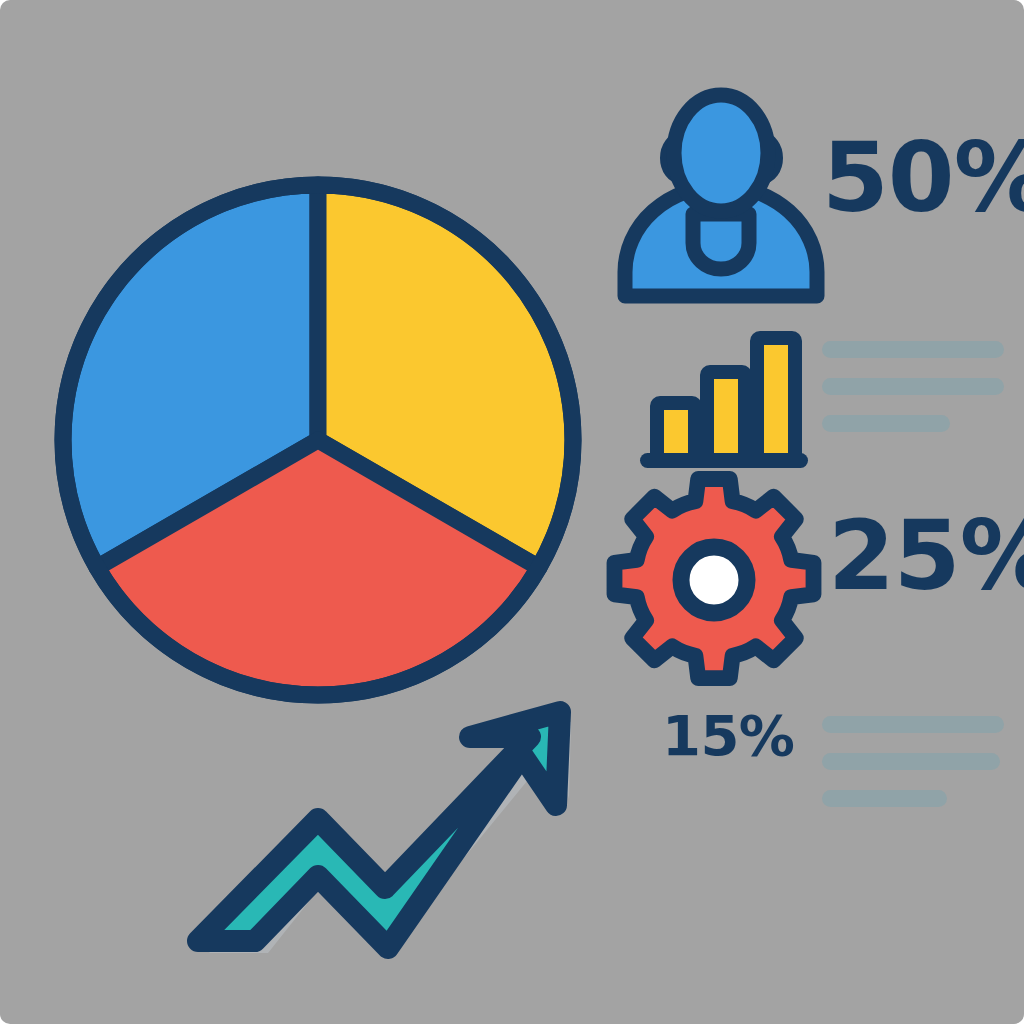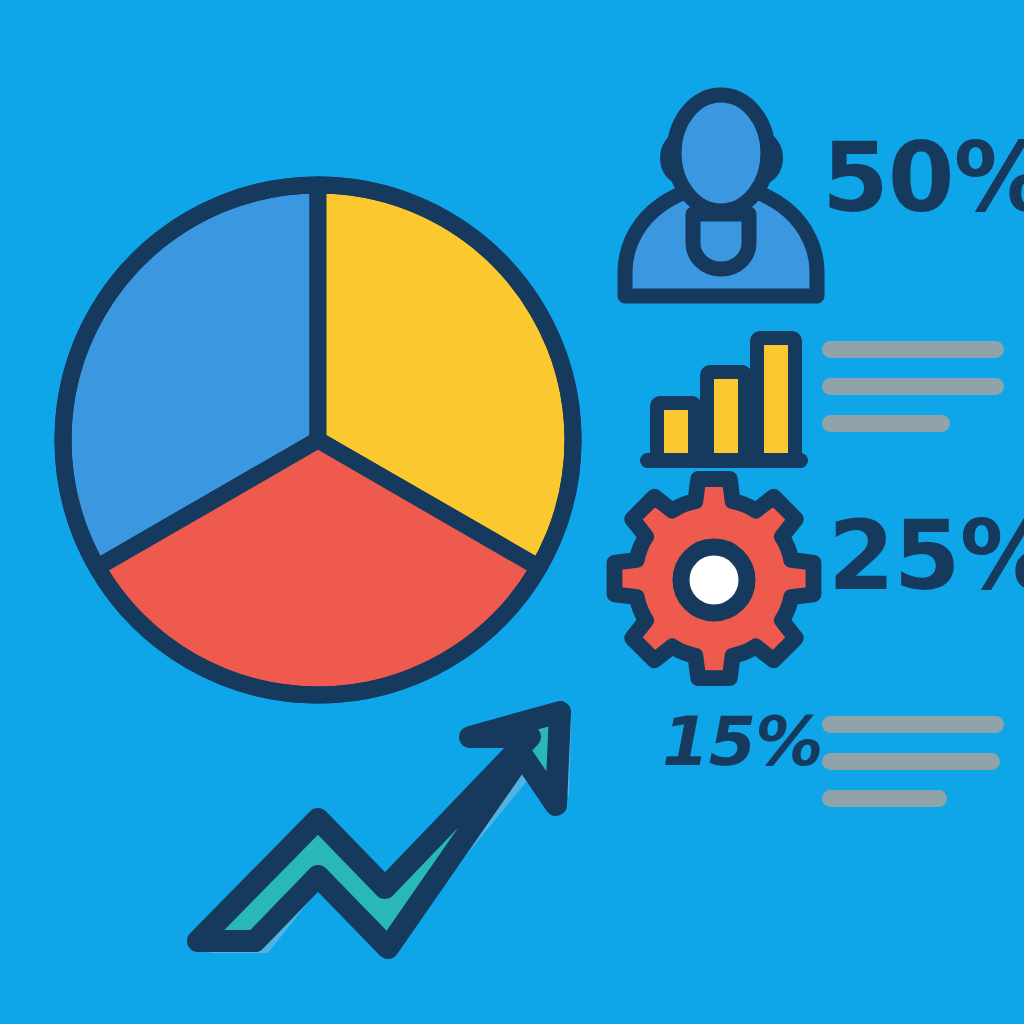--- a/index.html
+++ b/index.html
@@ -41,36 +41,35 @@
     font-size: 96px;
   }
   #pct-25 {
     left: 828px;
     top: 508px;
     font-size: 96px;
   }
   #pct-15 {
     left: 662px;
     top: 708px;
-    font-size: 68px;
-    font-style: italic;
+    font-size: 56px;
   }
   .sr-only {
     position: absolute;
     width: 1px;
     height: 1px;
     overflow: hidden;
     clip: rect(0 0 0 0);
     white-space: nowrap;
   }
 </style>
 </head>
 <body>
 
-<div id="canvas" style="background: #0ea5e9;">
+<div id="canvas" style="background: #a3a3a3; border-radius: 10px;">
 
   <span class="sr-only">Statistics infographic with pie chart, growth arrow and percentage legend</span>
 
   <svg class="layer" viewBox="0 0 1024 1024" width="1024" height="1024" aria-hidden="true">
 
     <circle cx="322" cy="446" r="255" fill="#e9edf1" opacity="0.55"></circle>
 
     <path d="M 318 440 L 318 185 A 255 255 0 0 0 97.16 567.5 Z" fill="#3b97e0" stroke="#16395e" stroke-width="17" stroke-linejoin="round"></path>
 
     <path d="M 318 440 L 318 185 A 255 255 0 0 1 538.84 567.5 Z" fill="#fbc82f" stroke="#16395e" stroke-width="17" stroke-linejoin="round"></path>

